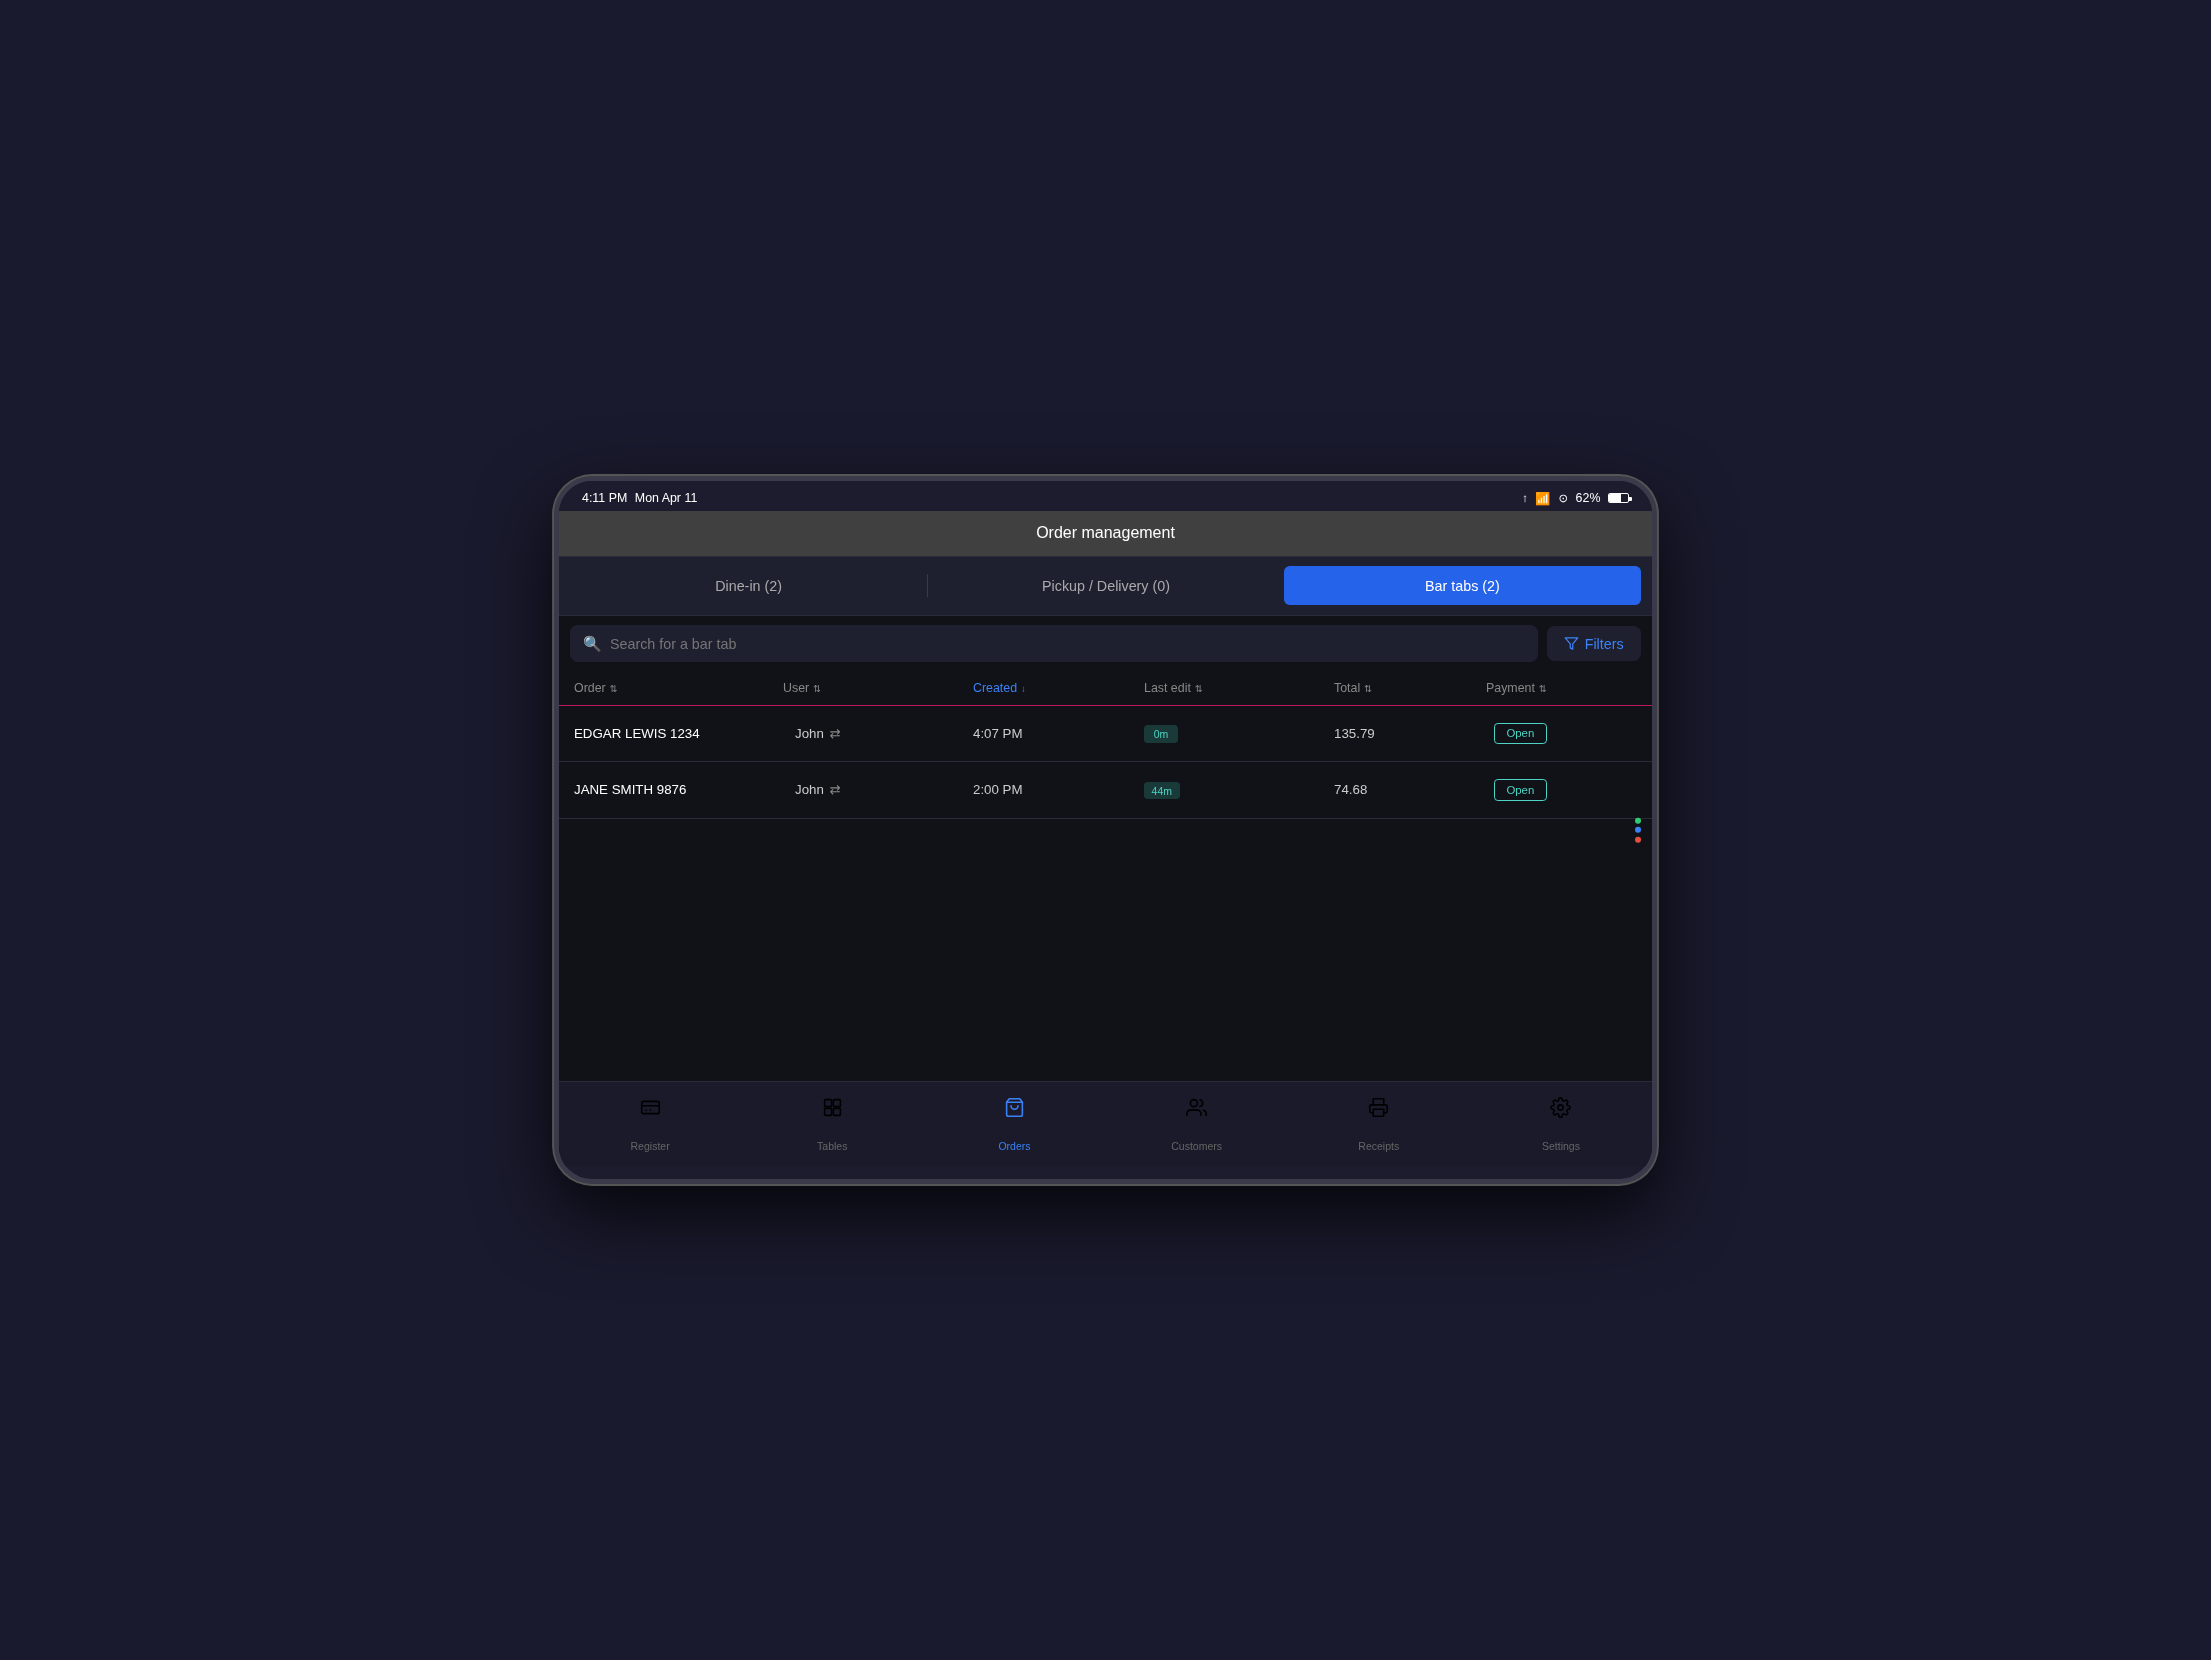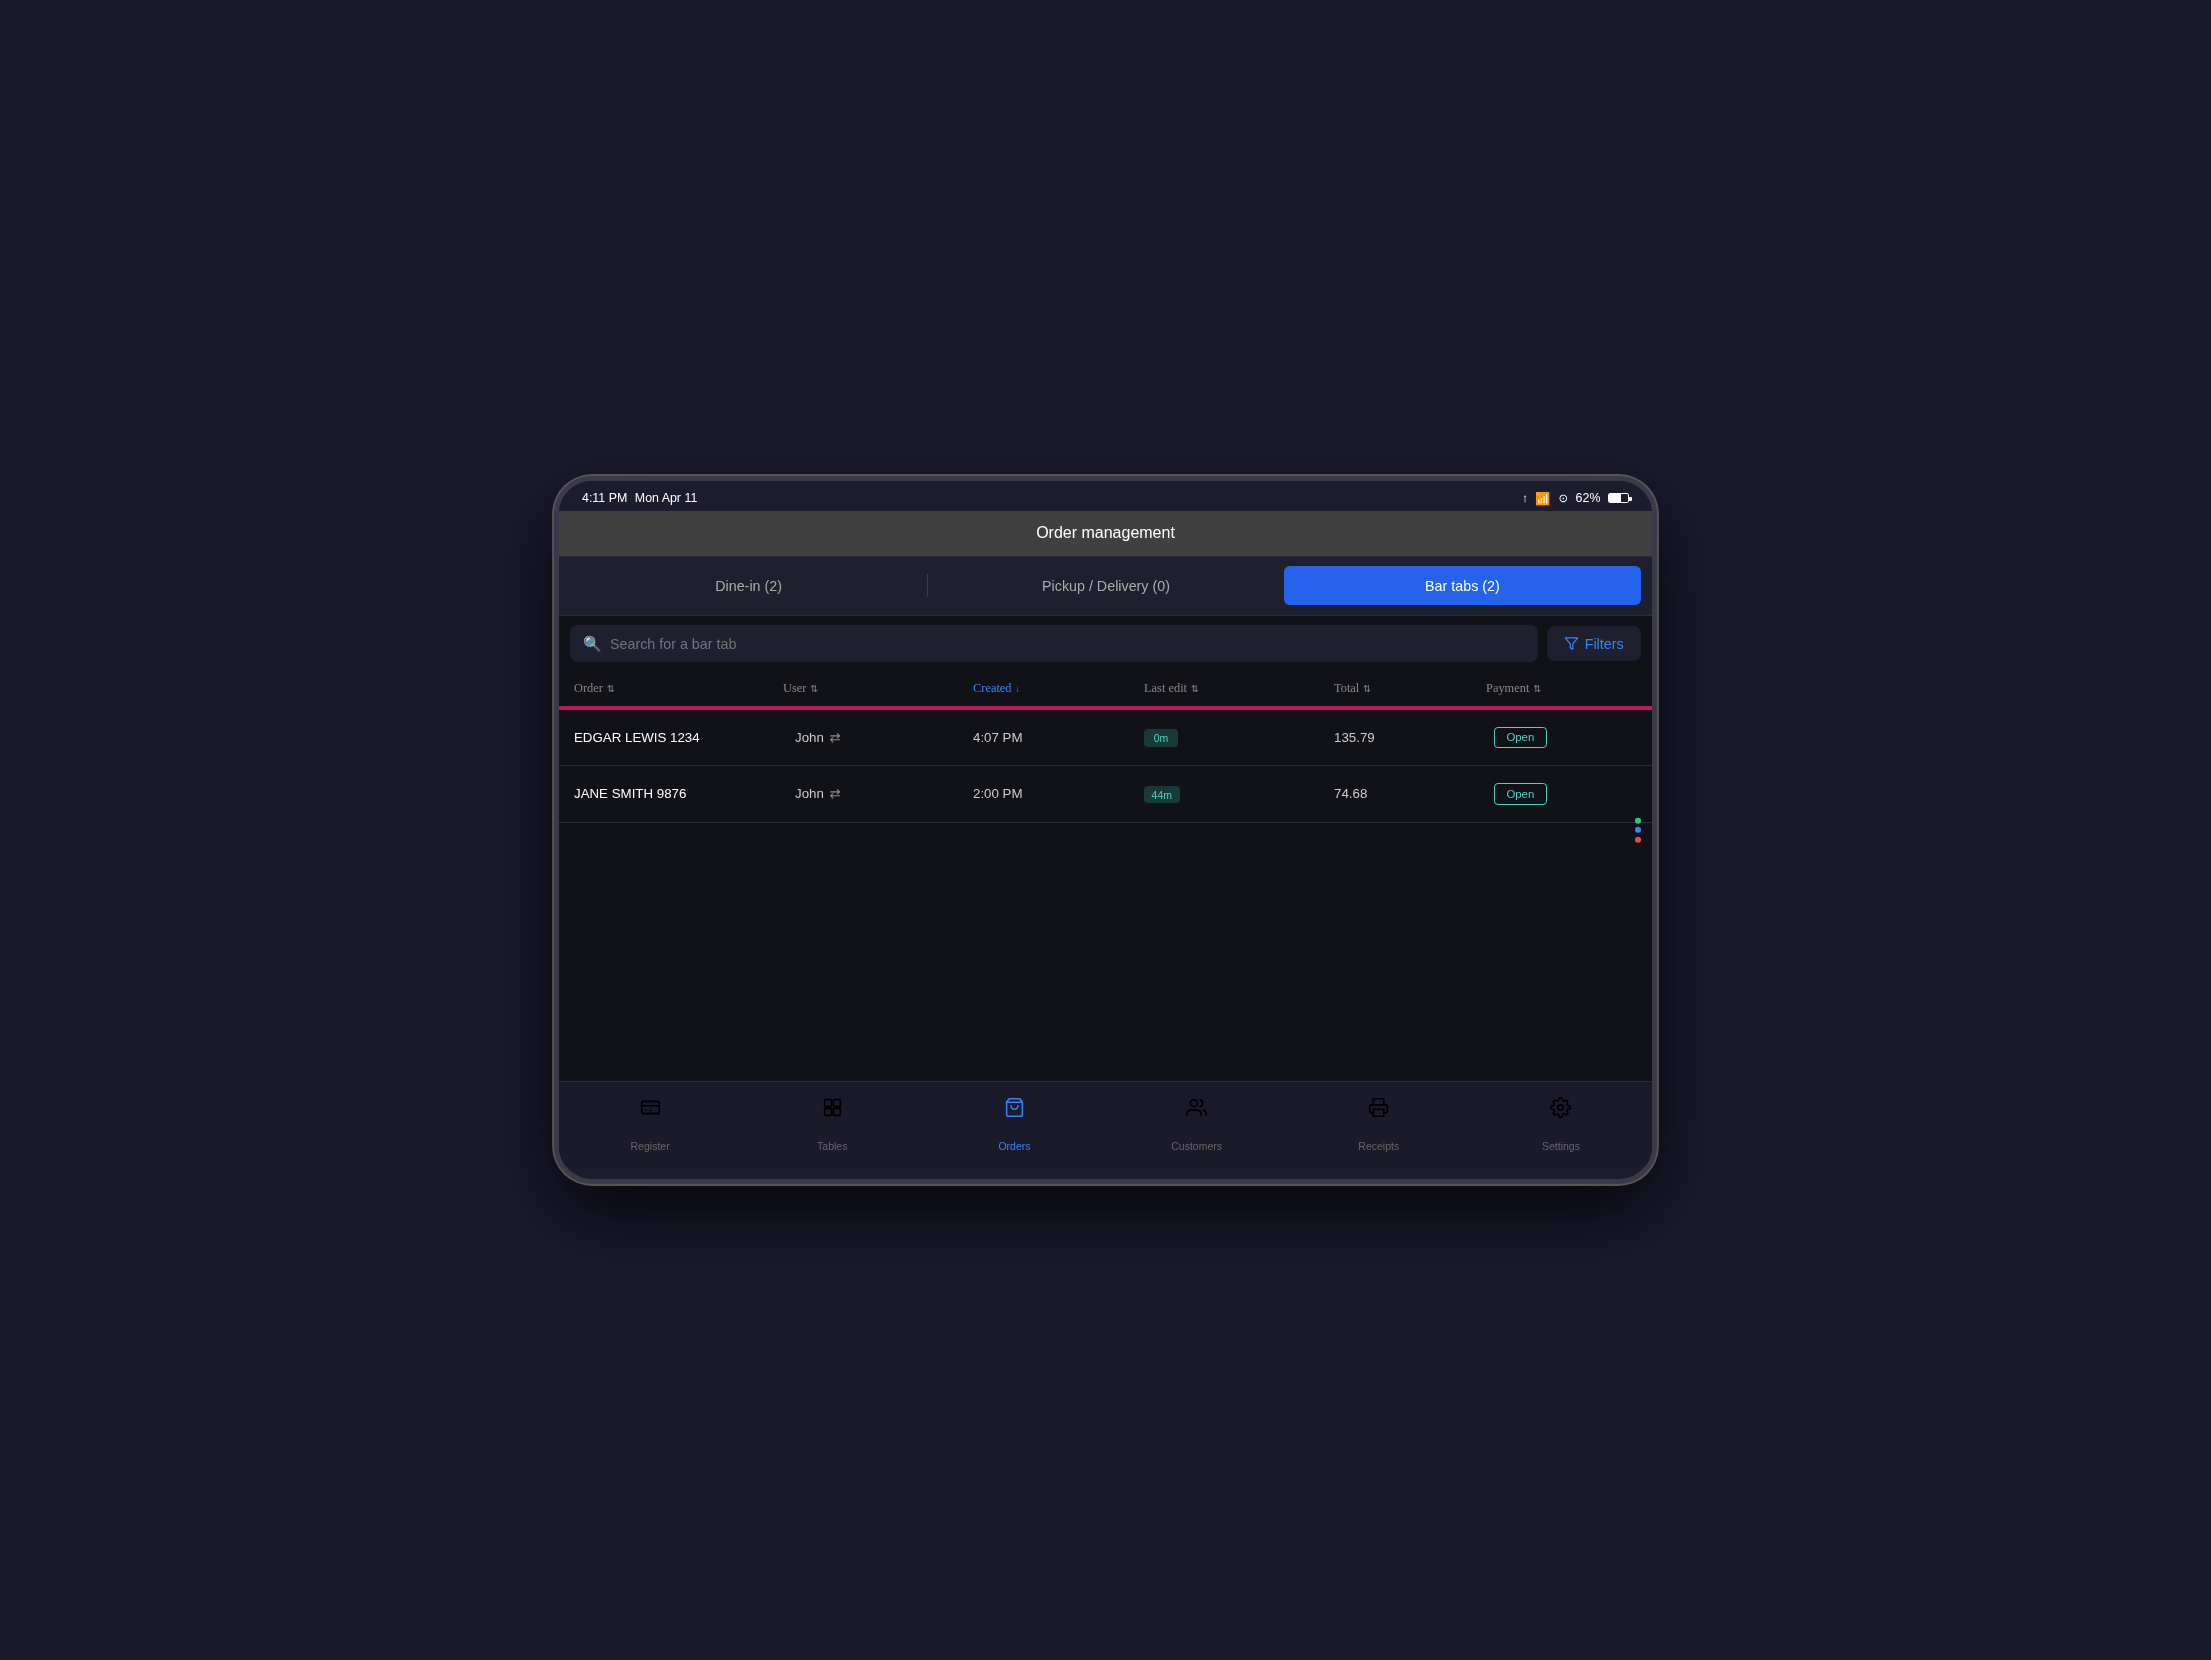--- a/index.html
+++ b/index.html
@@ -170,23 +170,22 @@
     .table-container {
       flex: 1;
       background: #111118;
       overflow: auto;
     }
 
     .table-header {
       display: grid;
       grid-template-columns: 209px 190px 171px 190px 152px 190px 190px;
       padding: 9.5px 15px;
-      border-bottom: 4px solid #be185d;
+      border-bottom: 1px solid #be185d;
       background: #111118;
-      font-family: Liberation Serif, serif;
     }
 
     .col-header {
       color: #888;
       font-size: 12.4px;
       font-weight: 400;
       display: flex;
       align-items: center;
       gap: 3.8px;
       cursor: pointer;

